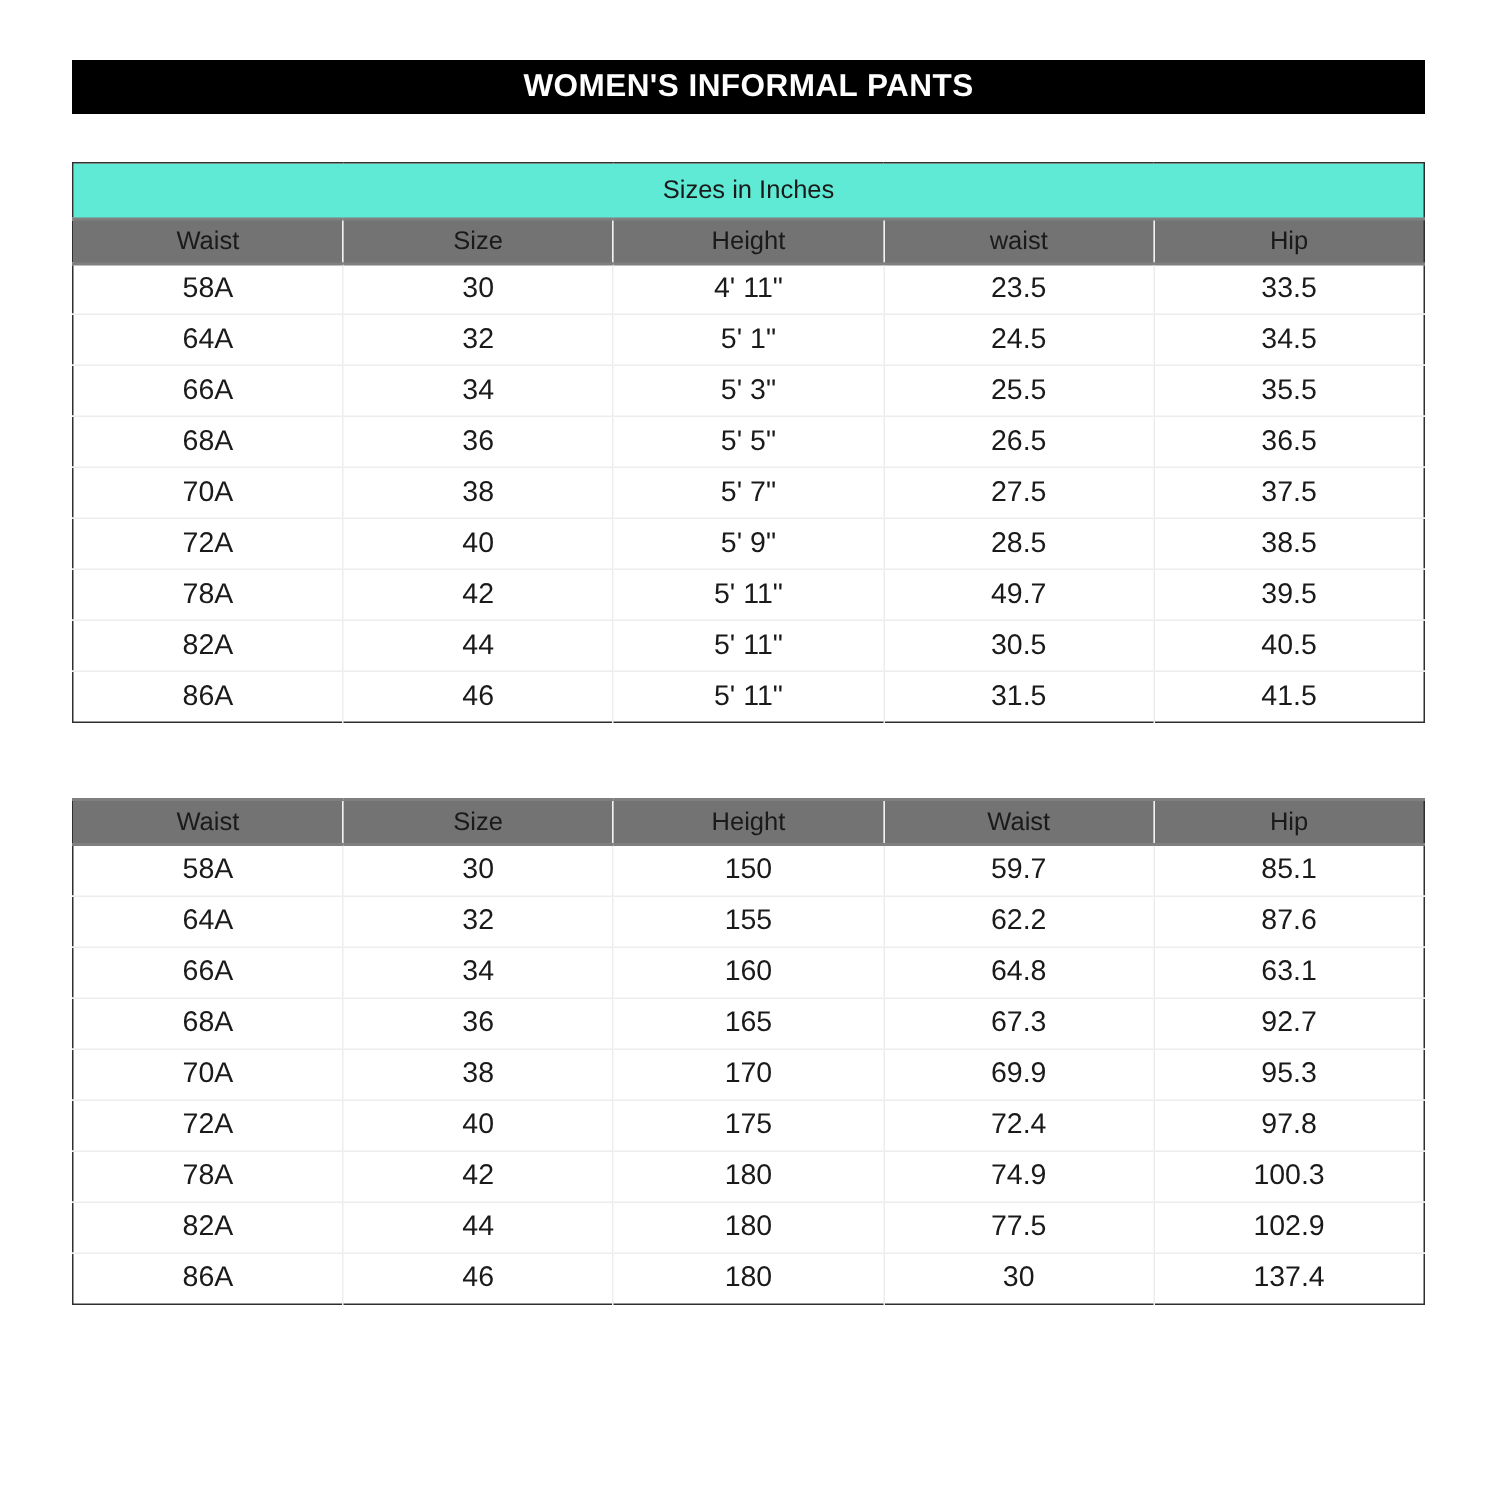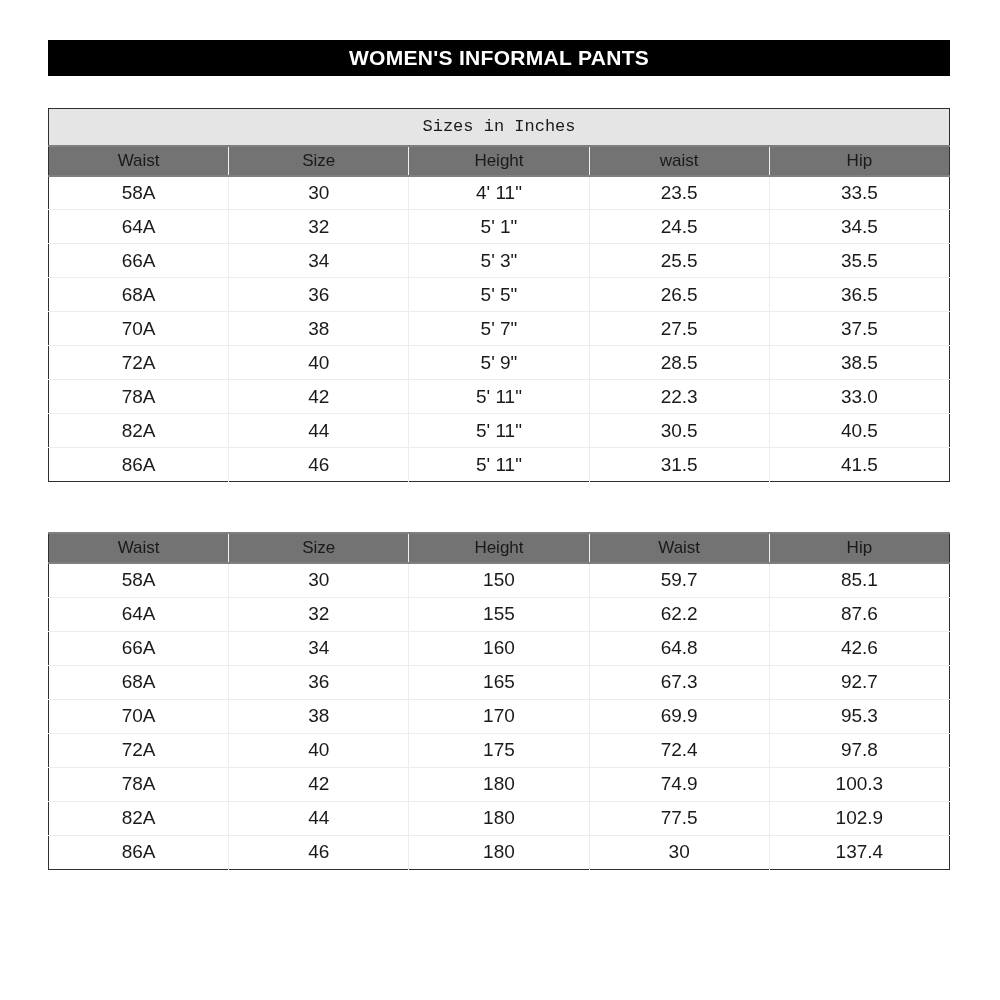--- a/index.html
+++ b/index.html
@@ -49,22 +49,21 @@
   }
   .size-table th, .size-table td {
     text-align: center;
     vertical-align: middle;
     font-weight: 400;
     padding: 0;
   }
   .title-row th {
     height: 37px;
     font-size: 17px;
-    background: #e5e5e5;
-    font-family: Liberation Mono, monospace;
+    background: #5eead4;
   }
   .cols-row th {
     height: 30px;
     font-size: 17px;
     background: #737373;
     border-top: 2px solid #7f7f7f;
     border-bottom: 2px solid #7f7f7f;
   }
   .cols-row th + th {
     border-left: 1px solid #f2f2f2;
@@ -143,22 +142,22 @@
           <td>72A</td>
           <td>40</td>
           <td>5' 9"</td>
           <td>28.5</td>
           <td>38.5</td>
         </tr>
         <tr>
           <td>78A</td>
           <td>42</td>
           <td>5' 11"</td>
-          <td>22.3</td>
-          <td>33.0</td>
+          <td>49.7</td>
+          <td>39.5</td>
         </tr>
         <tr>
           <td>82A</td>
           <td>44</td>
           <td>5' 11"</td>
           <td>30.5</td>
           <td>40.5</td>
         </tr>
         <tr>
           <td>86A</td>
@@ -193,21 +192,21 @@
           <td>32</td>
           <td>155</td>
           <td>62.2</td>
           <td>87.6</td>
         </tr>
         <tr>
           <td>66A</td>
           <td>34</td>
           <td>160</td>
           <td>64.8</td>
-          <td>42.6</td>
+          <td>63.1</td>
         </tr>
         <tr>
           <td>68A</td>
           <td>36</td>
           <td>165</td>
           <td>67.3</td>
           <td>92.7</td>
         </tr>
         <tr>
           <td>70A</td>

